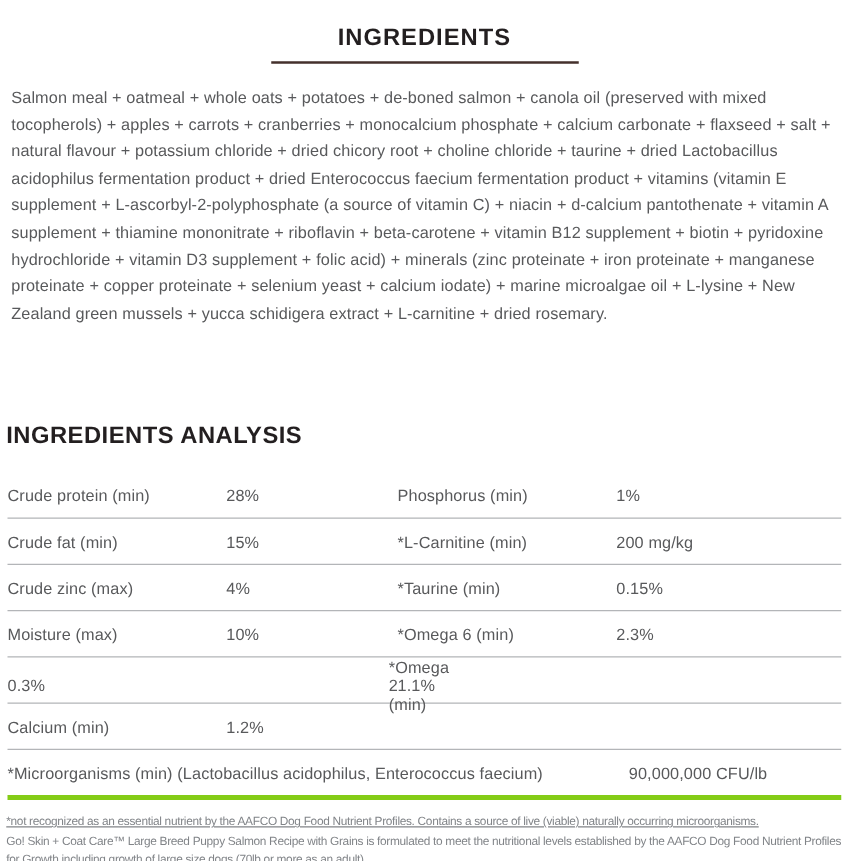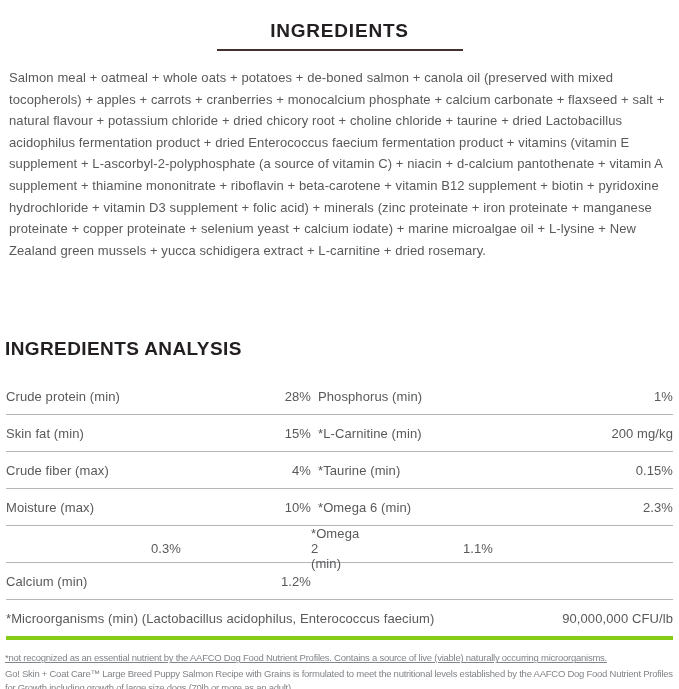--- a/index.html
+++ b/index.html
@@ -59,21 +59,21 @@
   .ga-row-full {
     display: grid;
     grid-template-columns: 1fr 170px;
     align-items: center;
     height: 36px;
     border-bottom: 4px solid #84cc16;
     font-size: 13px;
     letter-spacing: 0.1px;
   }
   .ga-value {
-    text-align: right;
+    text-align: left;
   }
   .footnote-asterisk {
     margin: 12px 0 0 5px;
     font-size: 9.5px;
     letter-spacing: -0.25px;
     color: #818488;
     white-space: nowrap;
     text-decoration: underline;
   }
   .footnote-aafco {
@@ -100,29 +100,29 @@
 
     <div class="ga-row">
       <div class="ga-label">Crude protein (min)</div>
       <div class="ga-value">28%</div>
       <div></div>
       <div class="ga-label">Phosphorus (min)</div>
       <div class="ga-value">1%</div>
     </div>
 
     <div class="ga-row">
-      <div class="ga-label">Skin fat (min)</div>
+      <div class="ga-label">Crude fat (min)</div>
       <div class="ga-value">15%</div>
       <div></div>
       <div class="ga-label">*L-Carnitine (min)</div>
       <div class="ga-value">200 mg/kg</div>
     </div>
 
     <div class="ga-row">
-      <div class="ga-label">Crude fiber (max)</div>
+      <div class="ga-label">Crude zinc (max)</div>
       <div class="ga-value">4%</div>
       <div></div>
       <div class="ga-label">*Taurine (min)</div>
       <div class="ga-value">0.15%</div>
     </div>
 
     <div class="ga-row">
       <div class="ga-label">Moisture (max)</div>
       <div class="ga-value">10%</div>
       <div></div>

